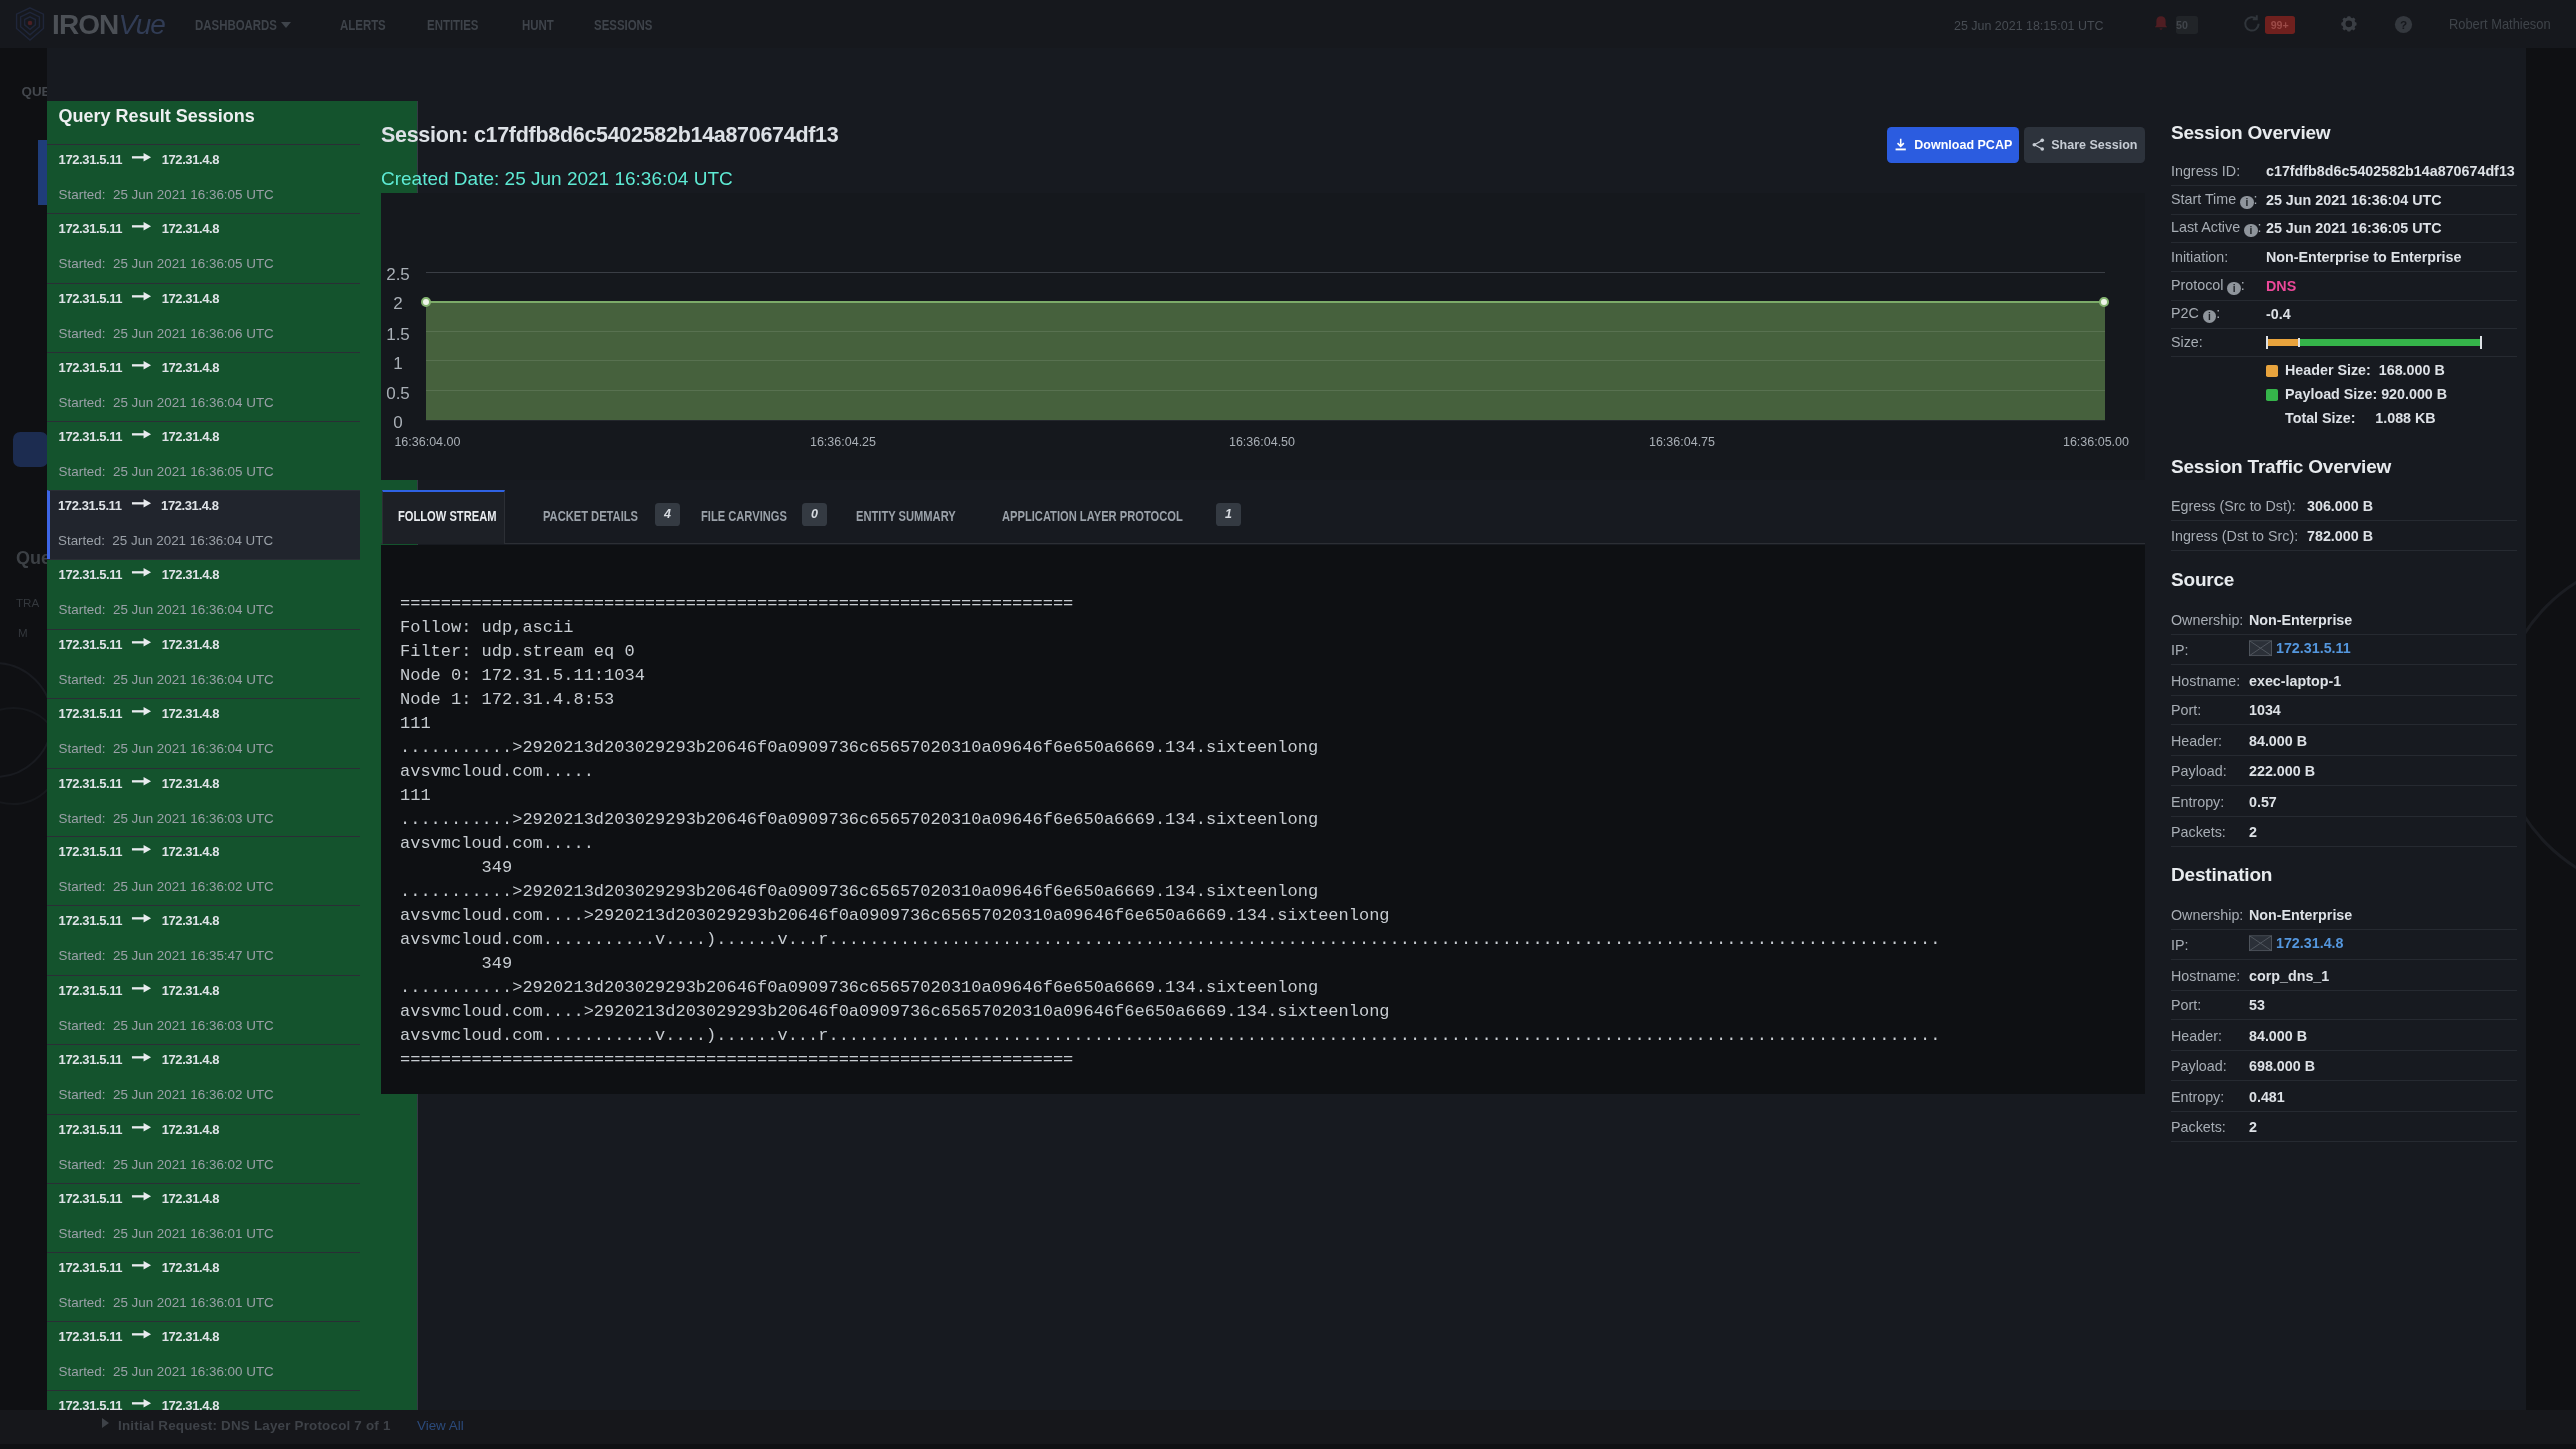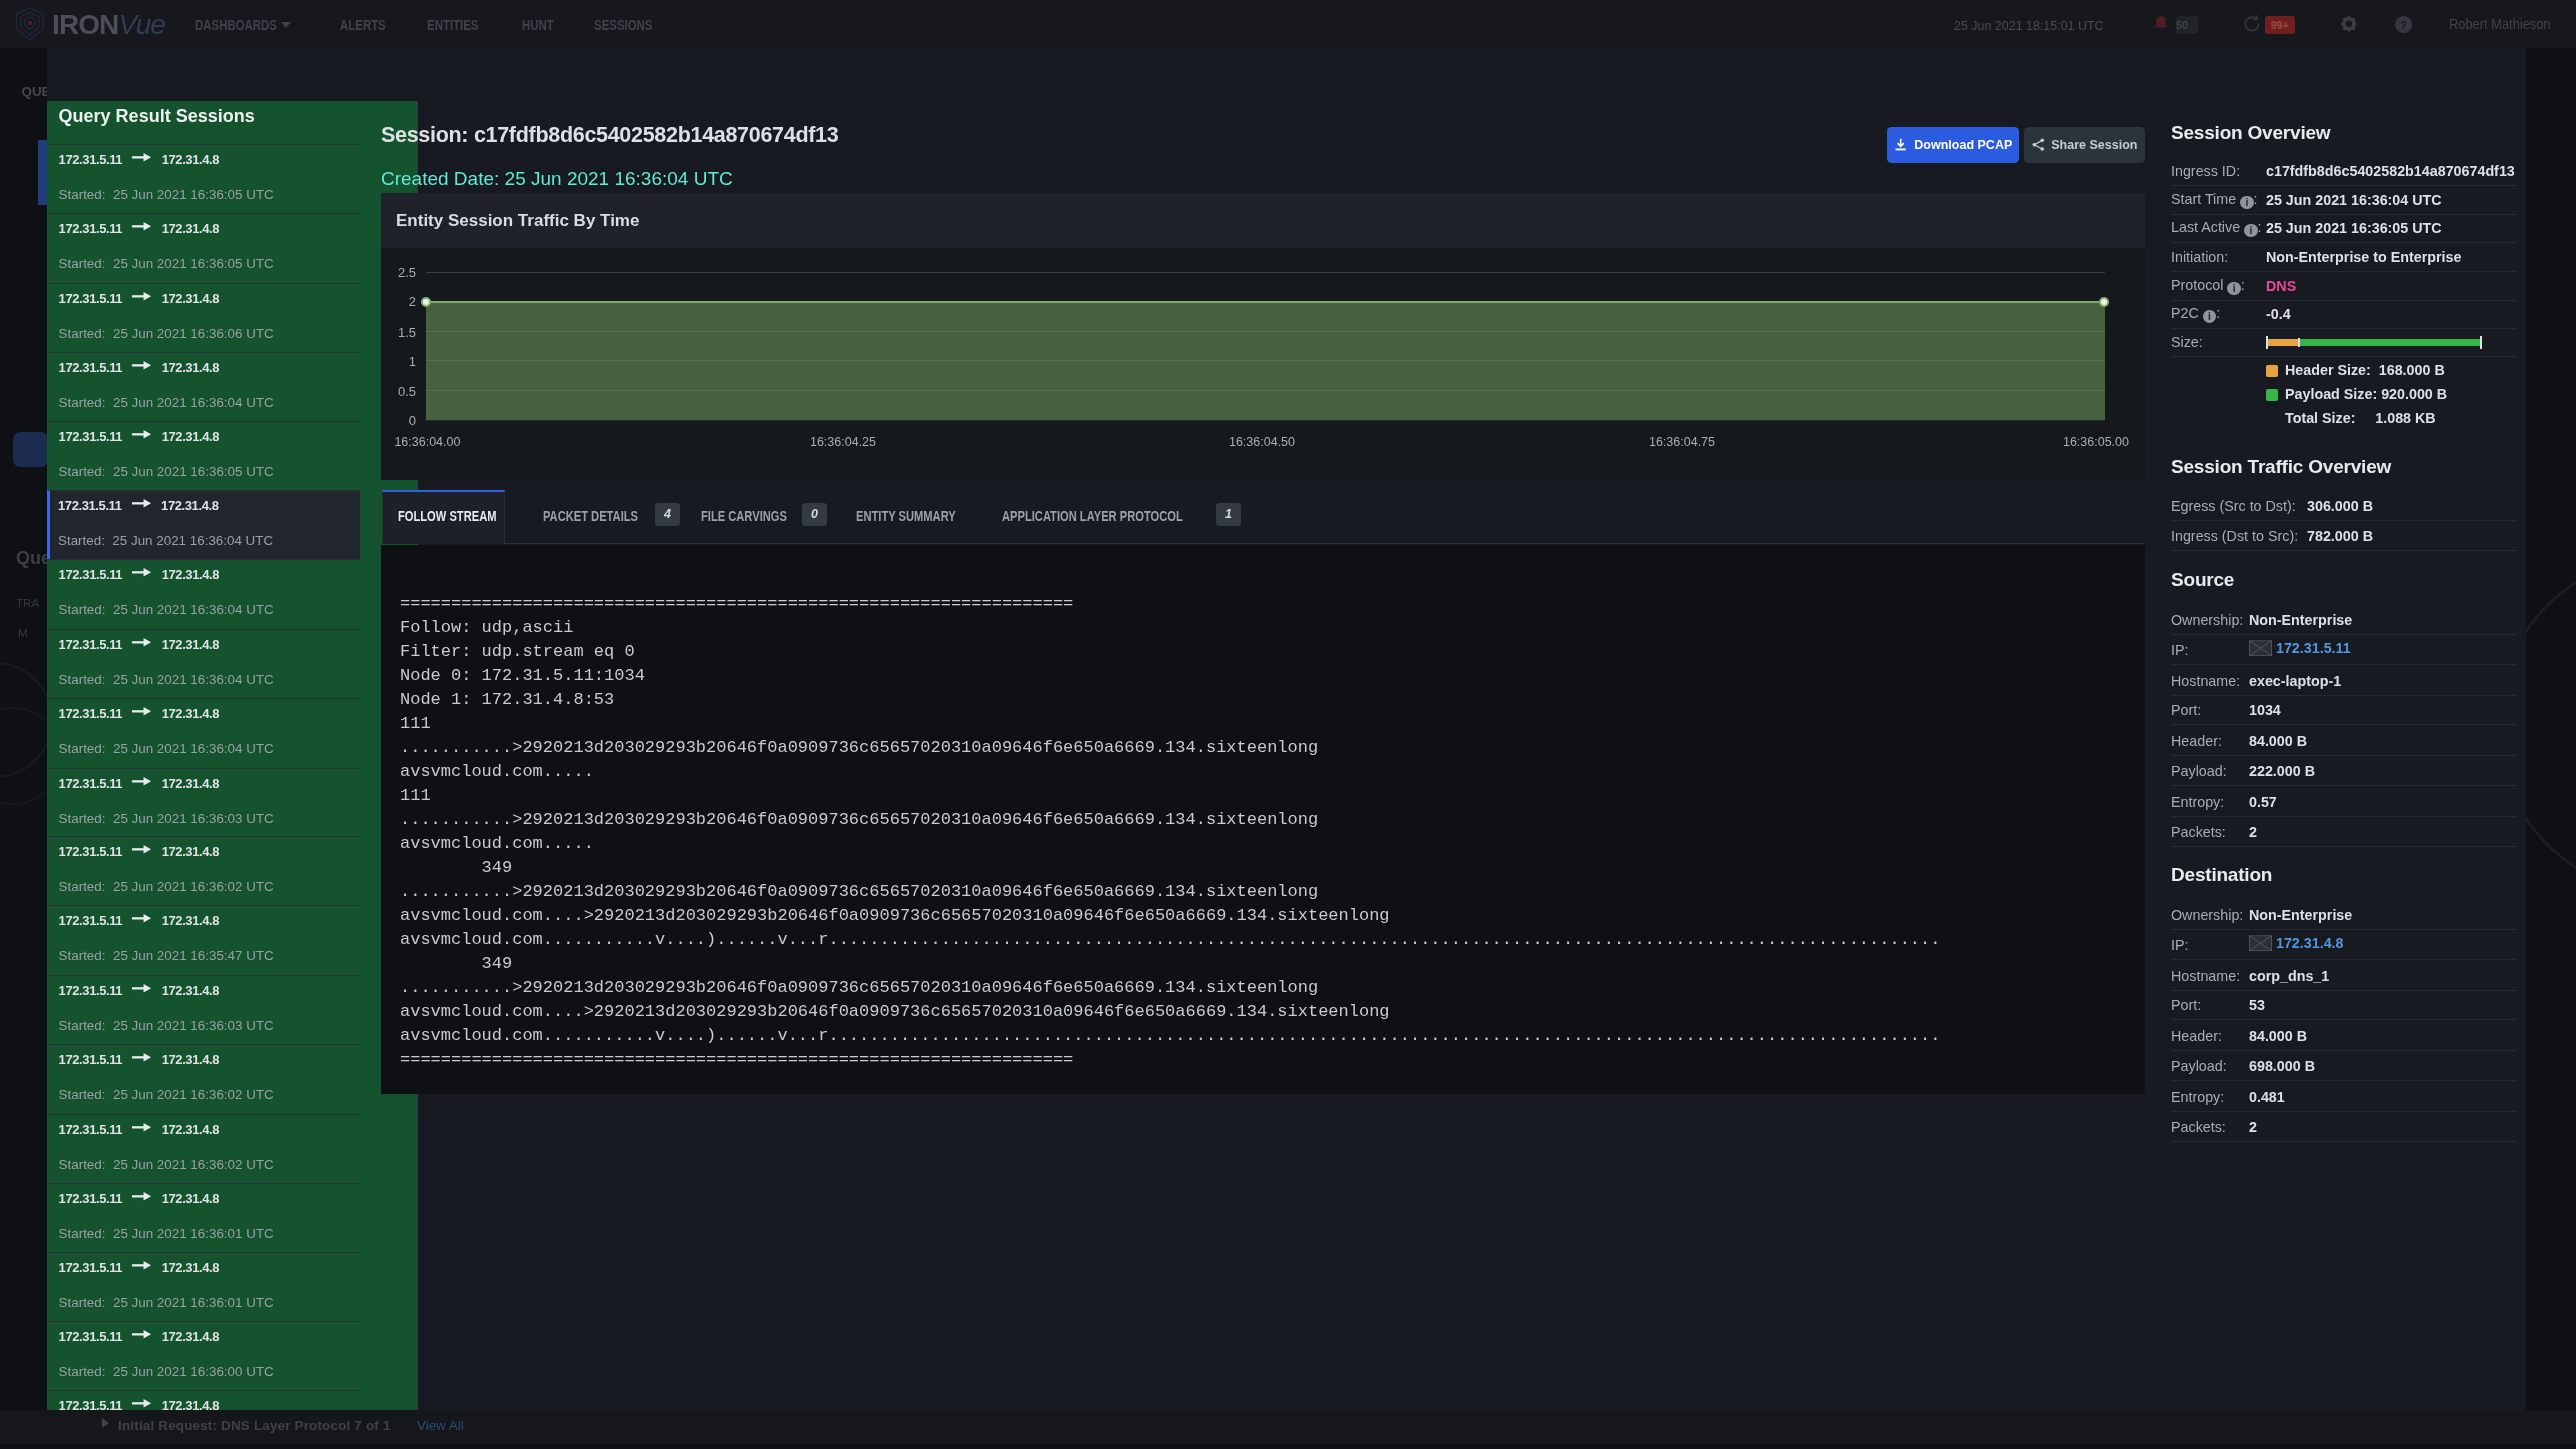--- a/index.html
+++ b/index.html
@@ -10,21 +10,21 @@
 #modal { position:absolute; left:47px; top:48px; width:2479px; height:1362px; background:#171a20; }
 #mhead { position:absolute; left:0; top:0; width:2479px; height:53px; background:#363d4b; }
 #leftp { position:absolute; left:0; top:53px; width:371px; height:1309px; background:#14532d; border-right:1.8px solid #343a43; overflow:hidden;text-align:center; }
 .sitem { position:absolute; left:0; width:313px; height:70px; border-top:0.9px solid #2a2e35; }
 .sitem.sel { background:#21252d; border-left:3.6px solid #3d66e6; }
 .sip { position:absolute; left:11.6px; top:7px; font-size:13px; font-weight:bold; color:#dfe3e7; letter-spacing:-0.4px; }
 .sel .sip { left:8px; } .sel .sst { left:8px; }
 .sst { position:absolute; left:11.6px; top:42px; font-size:13.4px; color:#9aa0a7; }
 .arr { display:inline-block; vertical-align:1.8px; margin:0 9px; }
 #chart { position:absolute; left:334px; top:145px; width:1764px; height:287px; background:#15181d; }
-.ylab { font-size:13px; color:#a9afb6; width:36px; text-align:right; }
+.ylab { font-size:17px; color:#a9afb6; width:36px; text-align:center; }
 .xlab { font-size:12.5px; color:#a9afb6; }
 .tab { position:absolute; top:18px; font-size:14.3px; font-weight:bold; color:#9aa1a9; transform:scaleX(0.78); transform-origin:0 0; white-space:nowrap; }
 .badge { position:absolute; top:12.5px; width:25px; height:23px; background:#343a42; border-radius:3.6px; color:#d7dbe0; font-style:italic; font-size:12.5px; font-weight:bold; text-align:center; line-height:23px; }
 #stream { position:absolute; left:334px; top:497px; width:1764px; height:549px; background:#0e1013; }
 #stream pre { position:absolute; left:19px; top:47px; font-family:"Liberation Mono",monospace; font-size:17px; line-height:24px; color:#c7ccd1; }
 #rightp { position:absolute; left:2124px; top:0px; width:346px; height:1362px; }
 .rhead { position:absolute; font-weight:bold; font-size:19px; color:#e8ebee; letter-spacing:-0.2px; }
 .rrow { position:absolute; width:346px; border-bottom:0.9px solid #262a31; }
 .rlab { position:absolute; left:0; top:50%; transform:translateY(-50%); font-size:14.3px; color:#a7adb4; }
 .rval { position:absolute; top:50%; transform:translateY(-50%); font-size:14.3px; font-weight:bold; color:#dde1e6; white-space:nowrap; }
@@ -227,23 +227,20 @@
         <path d="M8.5 1 V10 M4.5 6.5 L8.5 10.5 L12.5 6.5" stroke="#fff" stroke-width="2" fill="none"></path>
         <path d="M2 14.5 H15" stroke="#fff" stroke-width="2.4"></path>
       </svg>Download PCAP</div>
   <div class="abs" style="left:1977px;top:79px;width:121px;height:36px;background:#2d333c;border-radius:4.5px;text-align:center;line-height:36px;font-size:12.5px;font-weight:bold;color:#c6ccd4"><svg width="13.4" height="13.4" viewBox="0 0 17 17" style="vertical-align:-2.7px;margin-right:6.3px">
         <circle cx="3" cy="8.5" r="2.3" fill="#c6ccd4"></circle>
         <circle cx="13" cy="3" r="2.3" fill="#c6ccd4"></circle>
         <circle cx="13" cy="14" r="2.3" fill="#c6ccd4"></circle>
         <path d="M3 8.5 L13 3 M3 8.5 L13 14" stroke="#c6ccd4" stroke-width="1.6"></path>
       </svg>Share Session</div>
   <div id="chart">
-    <div class="abs" style="left:0;top:0;width:1764px;height:55px;background:#1f222a">
-      <div class="abs" style="left:15px;top:18px;font-size:17px;font-weight:bold;color:#d9dde2">Entity Session Traffic By Time</div>
-    </div>
     <div class="abs" style="left:45px;top:79px;width:1679px;height:0.9px;background:#3a3e45"></div>
 <div class="abs ylab" style="right:1729px;top:72px">2.5</div>
 <div class="abs" style="left:45px;top:108px;width:1679px;height:0.9px;background:#23262c"></div>
 <div class="abs ylab" style="right:1729px;top:101px">2</div>
 <div class="abs" style="left:45px;top:139px;width:1679px;height:0.9px;background:#23262c"></div>
 <div class="abs ylab" style="right:1729px;top:132px">1.5</div>
 <div class="abs" style="left:45px;top:168px;width:1679px;height:0.9px;background:#23262c"></div>
 <div class="abs ylab" style="right:1729px;top:161px">1</div>
 <div class="abs" style="left:45px;top:198px;width:1679px;height:0.9px;background:#23262c"></div>
 <div class="abs ylab" style="right:1729px;top:191px">0.5</div>

